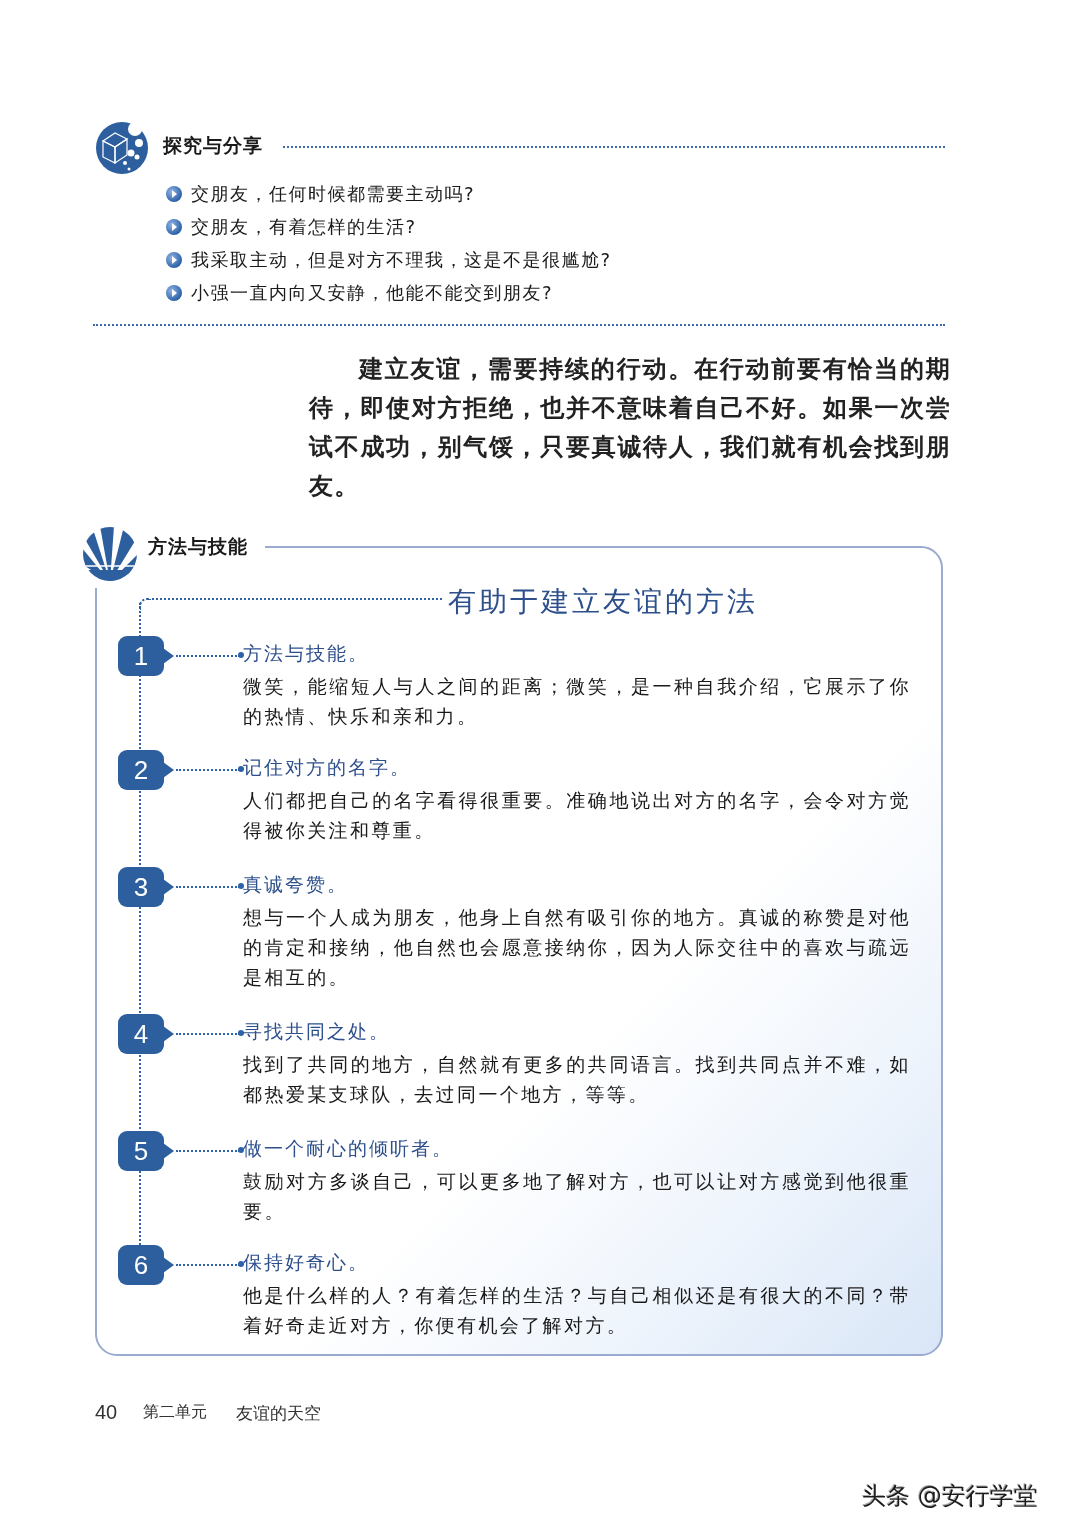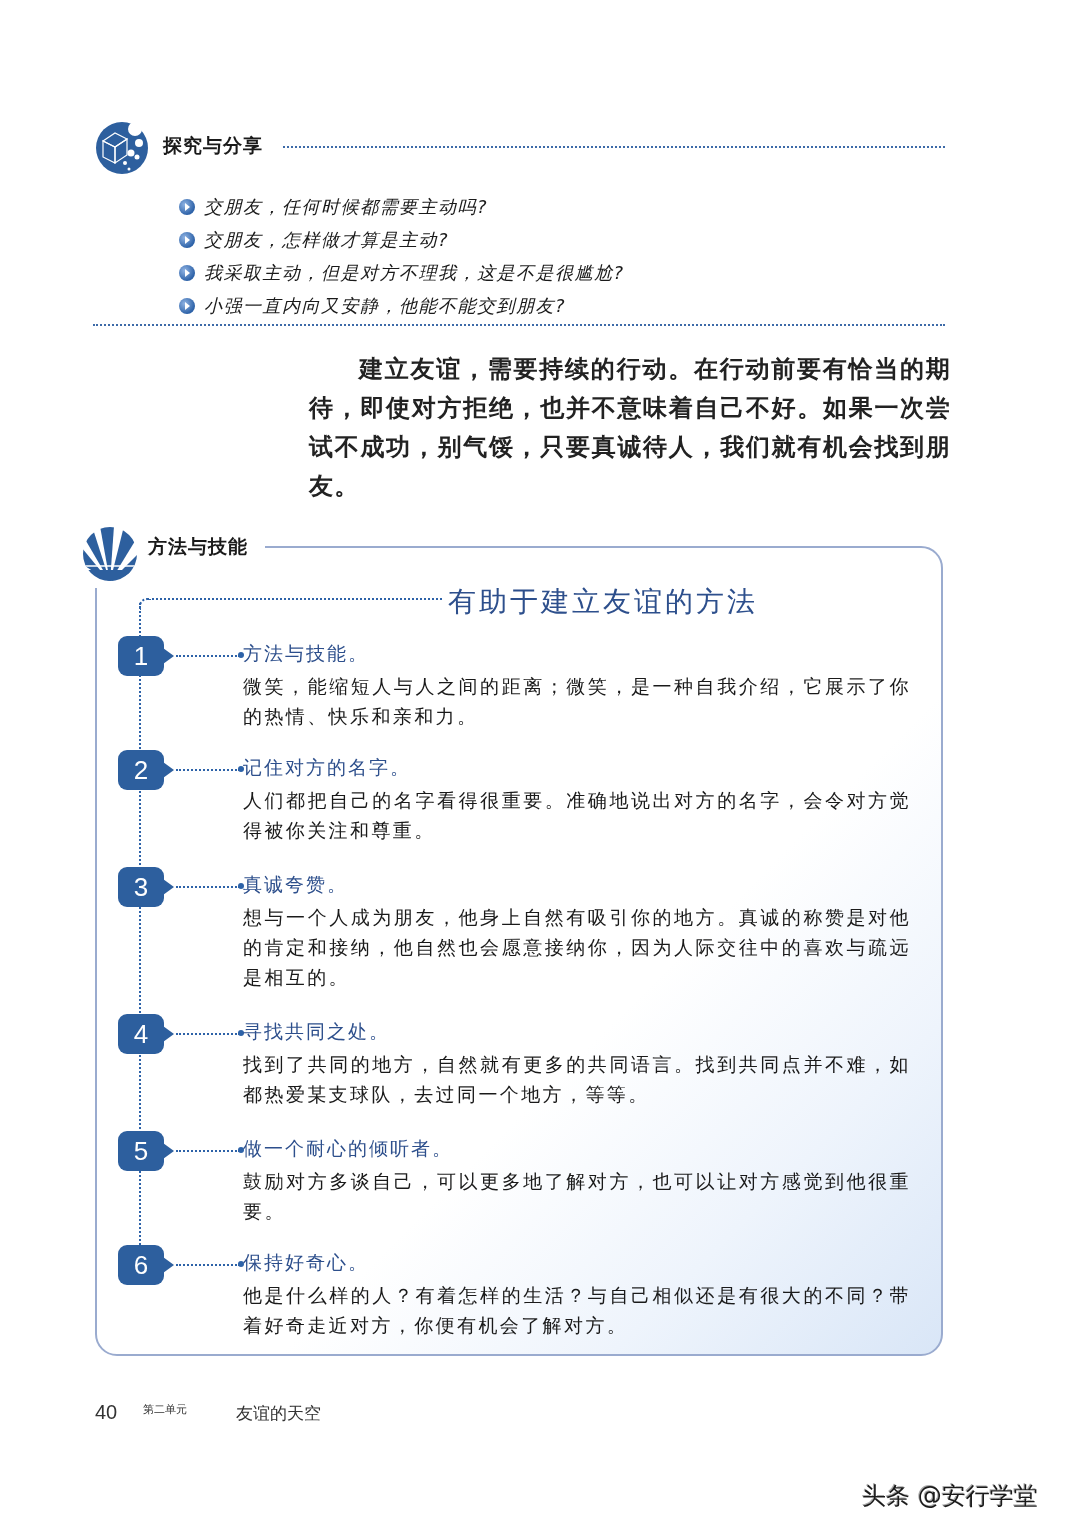--- a/index.html
+++ b/index.html
@@ -4,21 +4,21 @@
 <style>
   html, body { margin: 0; padding: 0; background: #ffffff; }
   body { width: 1086px; height: 1535px; position: relative; overflow: hidden;
          font-family: "DejaVu Sans", "Liberation Sans", sans-serif; color: #1a1a1a; }
   .abs { position: absolute; text-align: right; }
 
   
   .explore-icon { left: 95px; top: 121px; width: 54px; height: 54px; }
   .explore-title { left: 163px; top: 133px; font-size: 19px; font-weight: bold; color: #1a1a1a; letter-spacing: 1px; }
   .explore-dots { left: 283px; top: 146px; width: 662px; border-top: 2px dotted #3d6aa8; }
-  .q-list { left: 163px; top: 174px; margin: 16px; padding: 0; list-style: none; font-style: italic; }
+  .q-list { left: 163px; top: 174px; margin: 3px; padding: 0; list-style: none; }
   .q-item { display: flex; align-items: center; height: 33px; font-size: 18px; letter-spacing: 1.5px; }
   .q-bullet { width: 16px; height: 16px; border-radius: 50%; background: radial-gradient(circle at 35% 35%, #8fb3e3, #2d62a8 70%);
               margin-right: 9px; position: relative; flex: none; }
   .q-bullet::after { content: ""; position: absolute; left: 6px; top: 4px; width: 0; height: 0;
               border-left: 5px solid #ffffff; border-top: 4px solid transparent; border-bottom: 4px solid transparent; }
   .explore-bottom-dots { left: 93px; top: 324px; width: 852px; border-top: 2px dotted #3d6aa8; }
 
   
   .para { left: 306px; top: 346px; width: 642px; font-family: "DejaVu Serif", "Liberation Serif", serif;
           font-size: 24px; line-height: 39px; color: #222; letter-spacing: 1.2px; text-indent: 50px; margin: 3px; text-align: justify; font-weight: bold; }
@@ -42,21 +42,21 @@
            border-left: 11px solid #2d5f9e; border-top: 8px solid transparent; border-bottom: 8px solid transparent; }
   .connector { position: absolute; left: 58px; top: 19px; width: 64px; border-top: 2px dotted #2d62a8; }
   .connector-dot { position: absolute; left: 120px; top: 16px; width: 6px; height: 6px; border-radius: 50%; background: #2d62a8; }
   .step-title { position: absolute; left: 125px; top: 5px; font-family: "DejaVu Serif", "Liberation Serif", serif;
            font-size: 19px; color: #2d4f8c; letter-spacing: 2px; }
   .step-body { position: absolute; left: 125px; top: 35px; width: 668px; font-family: "DejaVu Serif", "Liberation Serif", serif;
            font-size: 19px; line-height: 30px; color: #1a1a1a; letter-spacing: 2.4px; margin: 0; text-align: justify; }
 
   
   .page-num { left: 95px; top: 1401px; font-family: "Liberation Sans", sans-serif; font-size: 20px; color: #333; }
-  .footer-unit { left: 143px; top: 1402px; font-family: Liberation Serif, serif; font-size: 11px; color: #333; }
+  .footer-unit { left: 143px; top: 1402px; font-family: Liberation Serif, serif; font-size: 16px; color: #333; }
   .footer-chapter { left: 236px; top: 1402px; font-family: "DejaVu Serif", "Liberation Serif", serif; font-size: 17px; color: #333; }
   .watermark { left: 862px; top: 1480px; font-size: 24px; color: #1a1a1a; text-shadow: 1px 1px 0 #ffffff, -1px -1px 0 #aaa; letter-spacing: 0px; }
 </style>
 </head>
 <body>
 
 <div class="abs explore-icon">
   <svg width="54" height="54" viewBox="0 0 54 54">
     <circle cx="27" cy="27" r="26" fill="#2d5f9e"></circle>
     <circle cx="40" cy="8" r="7" fill="#ffffff"></circle>
@@ -75,21 +75,21 @@
 <div class="abs explore-title">探究与分享</div>
 <div class="abs explore-dots"></div>
 
 <ul class="abs q-list">
   <li class="q-item">
     <span class="q-bullet"></span>
     <span>交朋友，任何时候都需要主动吗?</span>
   </li>
   <li class="q-item">
     <span class="q-bullet"></span>
-    <span>交朋友，怎样做才算是主动?</span>
+    <span>交朋友，有着怎样的生活?</span>
   </li>
   <li class="q-item">
     <span class="q-bullet"></span>
     <span>我采取主动，但是对方不理我，这是不是很尴尬?</span>
   </li>
   <li class="q-item">
     <span class="q-bullet"></span>
     <span>小强一直内向又安静，他能不能交到朋友?</span>
   </li>
 </ul>

